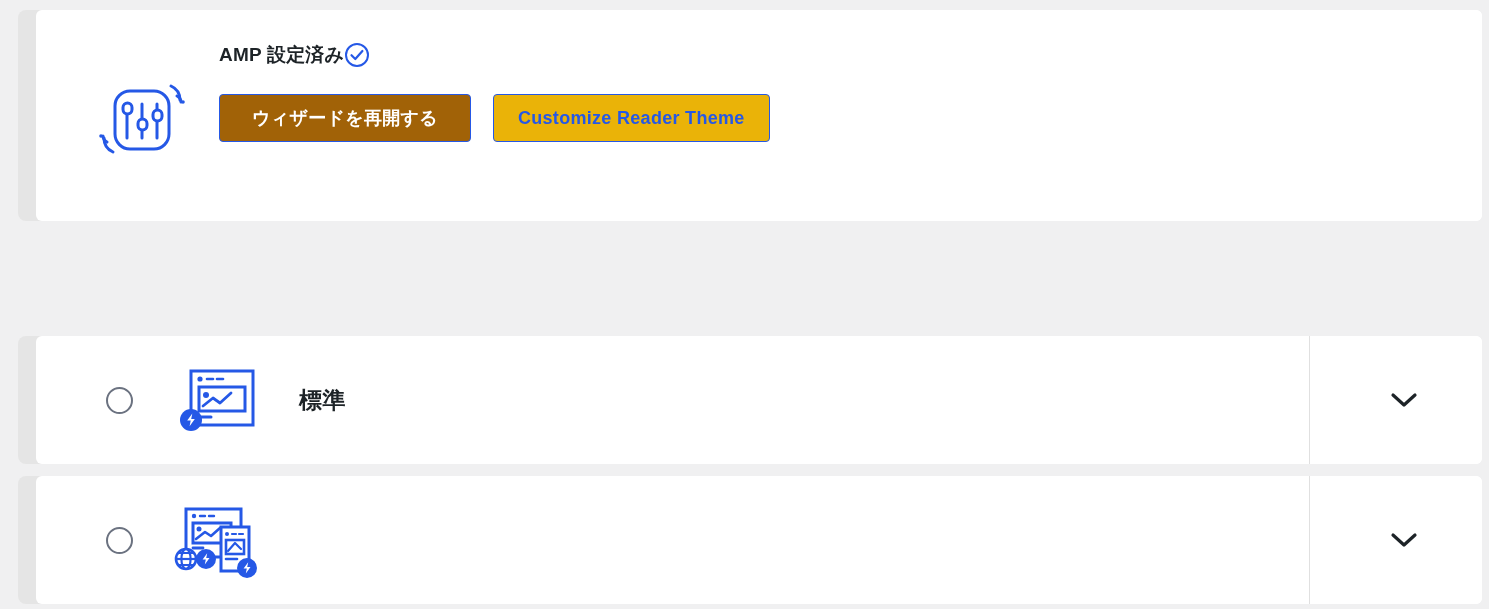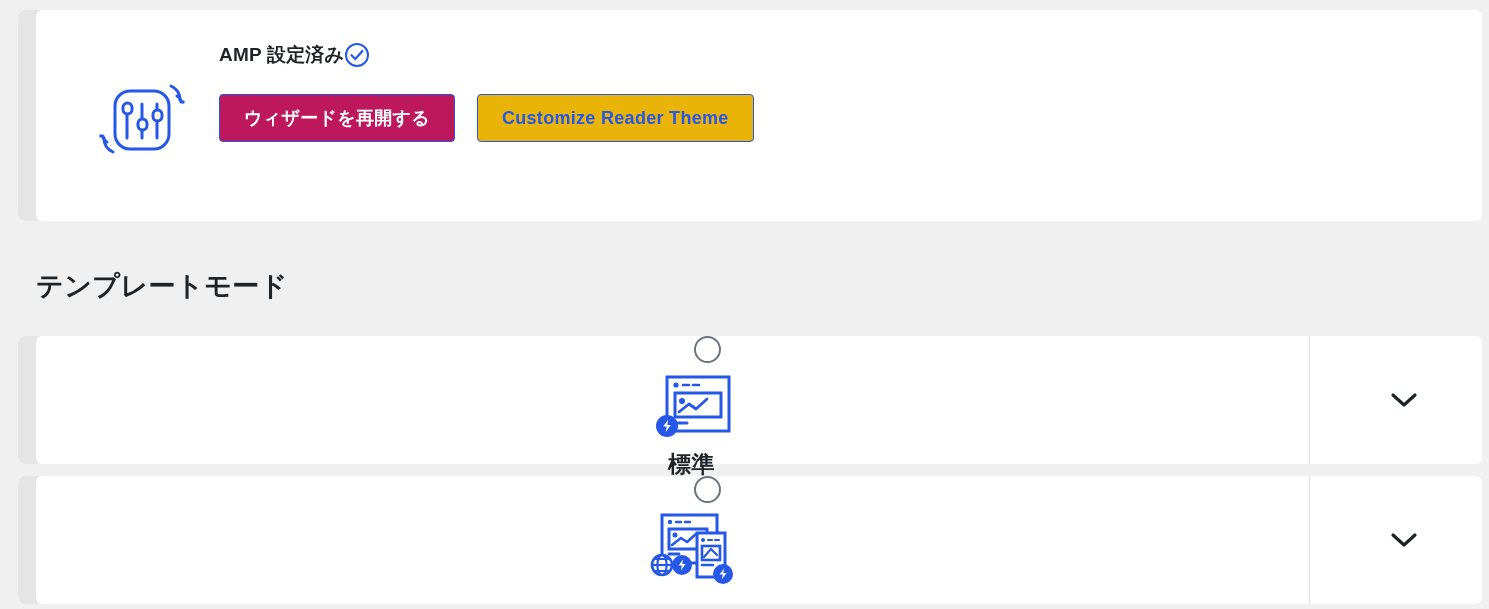--- a/index.html
+++ b/index.html
@@ -101,25 +101,25 @@
     font-size: 18px;
     font-weight: bold;
     border-radius: 4px;
     cursor: pointer;
     display: inline-flex;
     align-items: center;
     justify-content: center;
     letter-spacing: 0.3px;
   }
   .btn-primary {
-    background: #be185d;
+    background: #a16207;
     color: #ffffff;
     border: 1px solid #2558e6;
     height: 48px;
-    padding: 0 24px;
+    padding: 0 32px;
   }
   .btn-secondary {
     background: #eab308;
     color: #2558e6;
     border: 1.5px solid #2558e6;
     height: 48px;
     padding: 0 24px;
   }
 
   
@@ -145,21 +145,20 @@
   .mode-main {
     position: absolute;
     left: 0;
     top: 0;
     right: 172px;
     height: 100%;
     display: flex;
     align-items: center;
     border-right: 1px solid #e0e0e0;
     cursor: pointer;
-    flex-direction: column;
   }
 
   .radio {
     margin-left: 70px;
     width: 27px;
     height: 27px;
     border: 2px solid #6b7280;
     border-radius: 50%;
     background: #fff;
     flex: 0 0 auto;
@@ -238,21 +237,20 @@
 
         <div class="amp-buttons">
           <button class="btn btn-primary">ウィザードを再開する</button>
           <button class="btn btn-secondary">Customize Reader Theme</button>
         </div>
 
       </div>
     </div>
   </div>
 
-  <div id="section-heading">テンプレートモード</div>
 
   <div class="card mode-card" id="mode-row-0">
     <div class="card-inner">
 
       <div class="mode-main">
         <span class="radio"></span>
 
         <span class="mode-icon">
           <svg viewBox="0 0 92 86" width="92" height="86" fill="none">
             <rect x="22" y="14" width="62" height="54" stroke="#2558e6" stroke-width="3"></rect>

